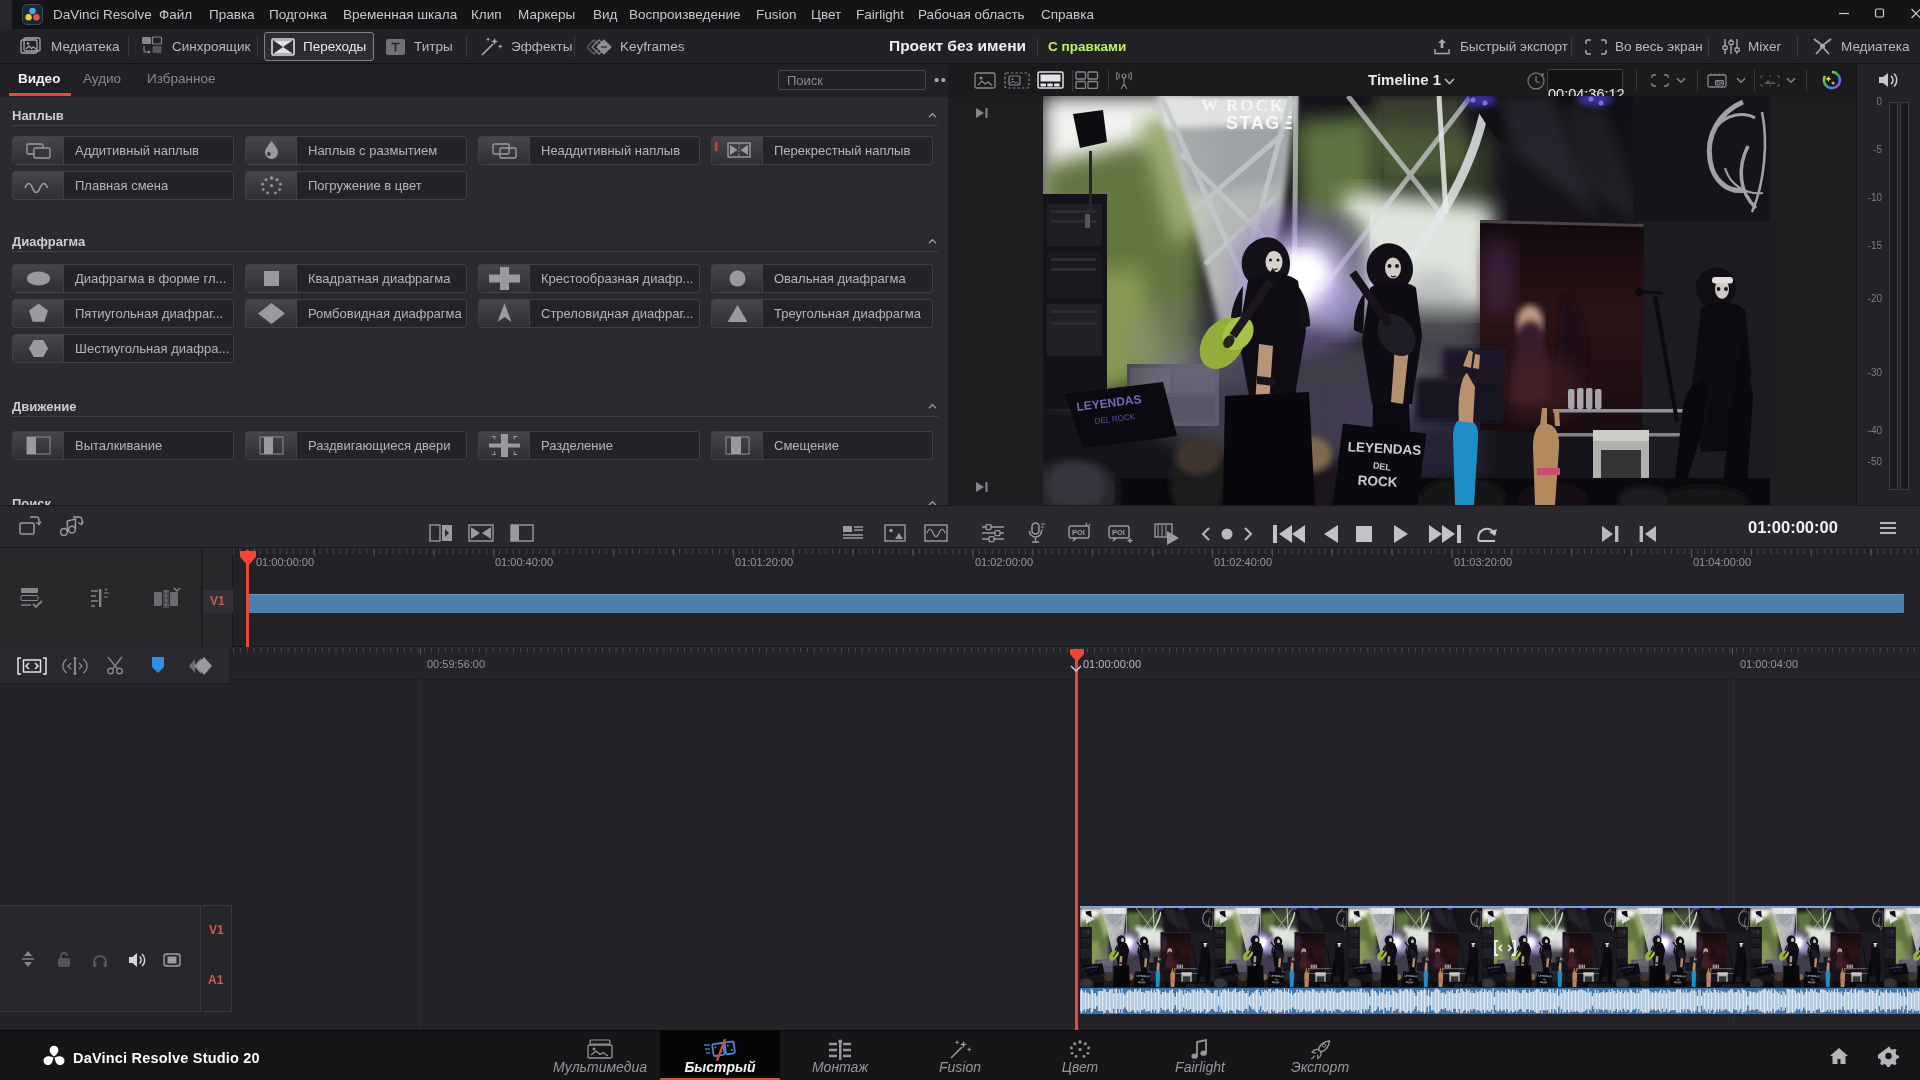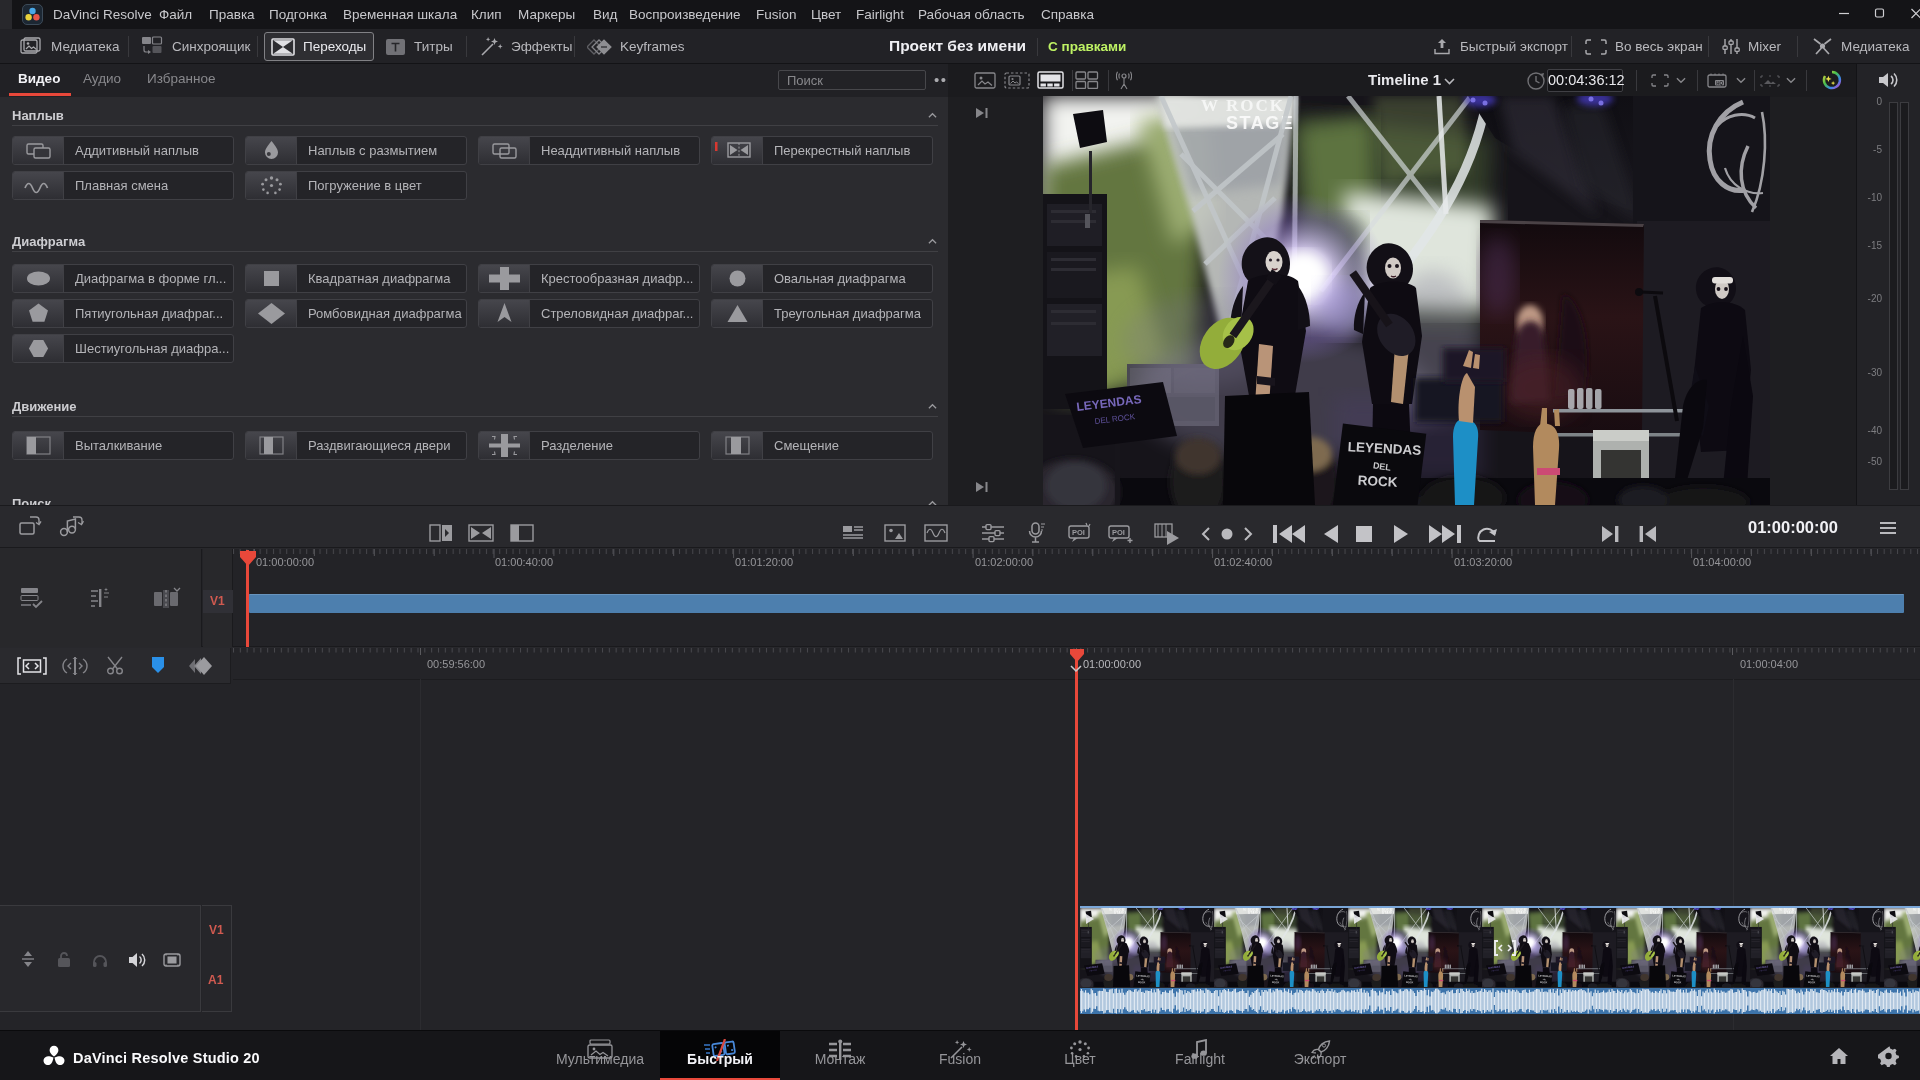--- a/index.html
+++ b/index.html
@@ -52,21 +52,21 @@
   #utl-v1col { position:absolute; left:203px; top:0; width:30px; height:98px; background:#28282b; border-right:1px solid #1a1a1d; }
   .rtext { position:absolute; font-size:11px; color:#96969a; white-space:nowrap; }
 
   
   #ltl { left:0; top:648px; width:1920px; height:382px; background:#242428; }
 
   
   #bottombar { left:0; top:1030px; width:1920px; height:50px; background:#161619; border-top:1px solid #0a0a0c; }
   .pagetab { position:absolute; top:0; width:120px; height:50px; text-align:center; color:#96969a; font-size:14px; }
   .pagetab svg { position:absolute; top:8px; left:50%; transform:translateX(-50%); margin:0 !important; }
-  .pagetab .plabel { position:absolute; top:20px; left:0; width:100%; }
+  .pagetab .plabel { position:absolute; top:28px; left:0; width:100%;font-style:italic; }
 </style>
 </head>
 <body>
 <div id="stage">
   <div class="abs" id="titlebar">
     <div id="applogo">
       <svg width="19" height="19" viewBox="0 0 19 19" style="position:absolute;left:0;top:0">
         <circle cx="9.5" cy="6" r="3.2" fill="#49a8e8"></circle>
         <circle cx="5.6" cy="12.2" r="3.2" fill="#e8d23c"></circle>
         <circle cx="13.4" cy="12.2" r="3.2" fill="#e85548"></circle>
@@ -235,21 +235,21 @@
       </svg>
     <div style="position:absolute;left:420px;top:7px;font-size:15px;font-weight:bold;color:#e8e8ec">Timeline 1</div>
     <svg width="11" height="7" viewBox="0 0 11 7" style="position:absolute;left:496px;top:14px">
         <path d="M1 1l4.5 4.5L10 1" fill="none" stroke="#b8b8bc" stroke-width="1.6"></path>
       </svg>
     <svg width="20" height="20" viewBox="0 0 20 20" style="position:absolute;left:578px;top:7px">
         <circle cx="10" cy="10" r="8" fill="none" stroke="#707074" stroke-width="1.4"></circle>
         <path d="M10 5v5l3.5 2" fill="none" stroke="#707074" stroke-width="1.4"></path>
         <path d="M14 3l4-1-1 4" fill="#707074"></path>
       </svg>
-    <div style="position:absolute;left:599px;top:5px;width:76px;height:23px;background:#131316;border:1px solid #404045;border-radius:2px;color:#e8e8ec;font-size:14.5px;text-align:center;padding-top:2px">00:04:36:12</div>
+    <div style="position:absolute;left:599px;top:5px;width:76px;height:23px;background:#131316;border:1px solid #404045;border-radius:2px;color:#e8e8ec;font-size:14.5px;text-align:center;padding-top:16px">00:04:36:12</div>
     <div class="tsep" style="left:688px;top:6px"></div>
     <svg width="18" height="13" viewBox="0 0 18 13" style="position:absolute;left:703px;top:10px">
         <path d="M1 4V2.2A1.2 1.2 0 0 1 2.2 1H5M13 1h2.8A1.2 1.2 0 0 1 17 2.2V4M17 9v1.8a1.2 1.2 0 0 1-1.2 1.2H13M5 12H2.2A1.2 1.2 0 0 1 1 10.8V9" fill="none" stroke="#87878b" stroke-width="1.3"></path>
       </svg>
     <svg width="10" height="7" viewBox="0 0 11 7" style="position:absolute;left:728px;top:13px">
         <path d="M1 1l4.5 4.5L10 1" fill="none" stroke="#87878b" stroke-width="1.5"></path>
       </svg>
     <div class="tsep" style="left:749px;top:6px"></div>
     <svg width="23" height="17" viewBox="0 0 23 17" style="position:absolute;left:759px;top:8px">
         <rect x="1" y="3" width="18" height="12" rx="1.5" fill="none" stroke="#87878b" stroke-width="1.3"></rect>

